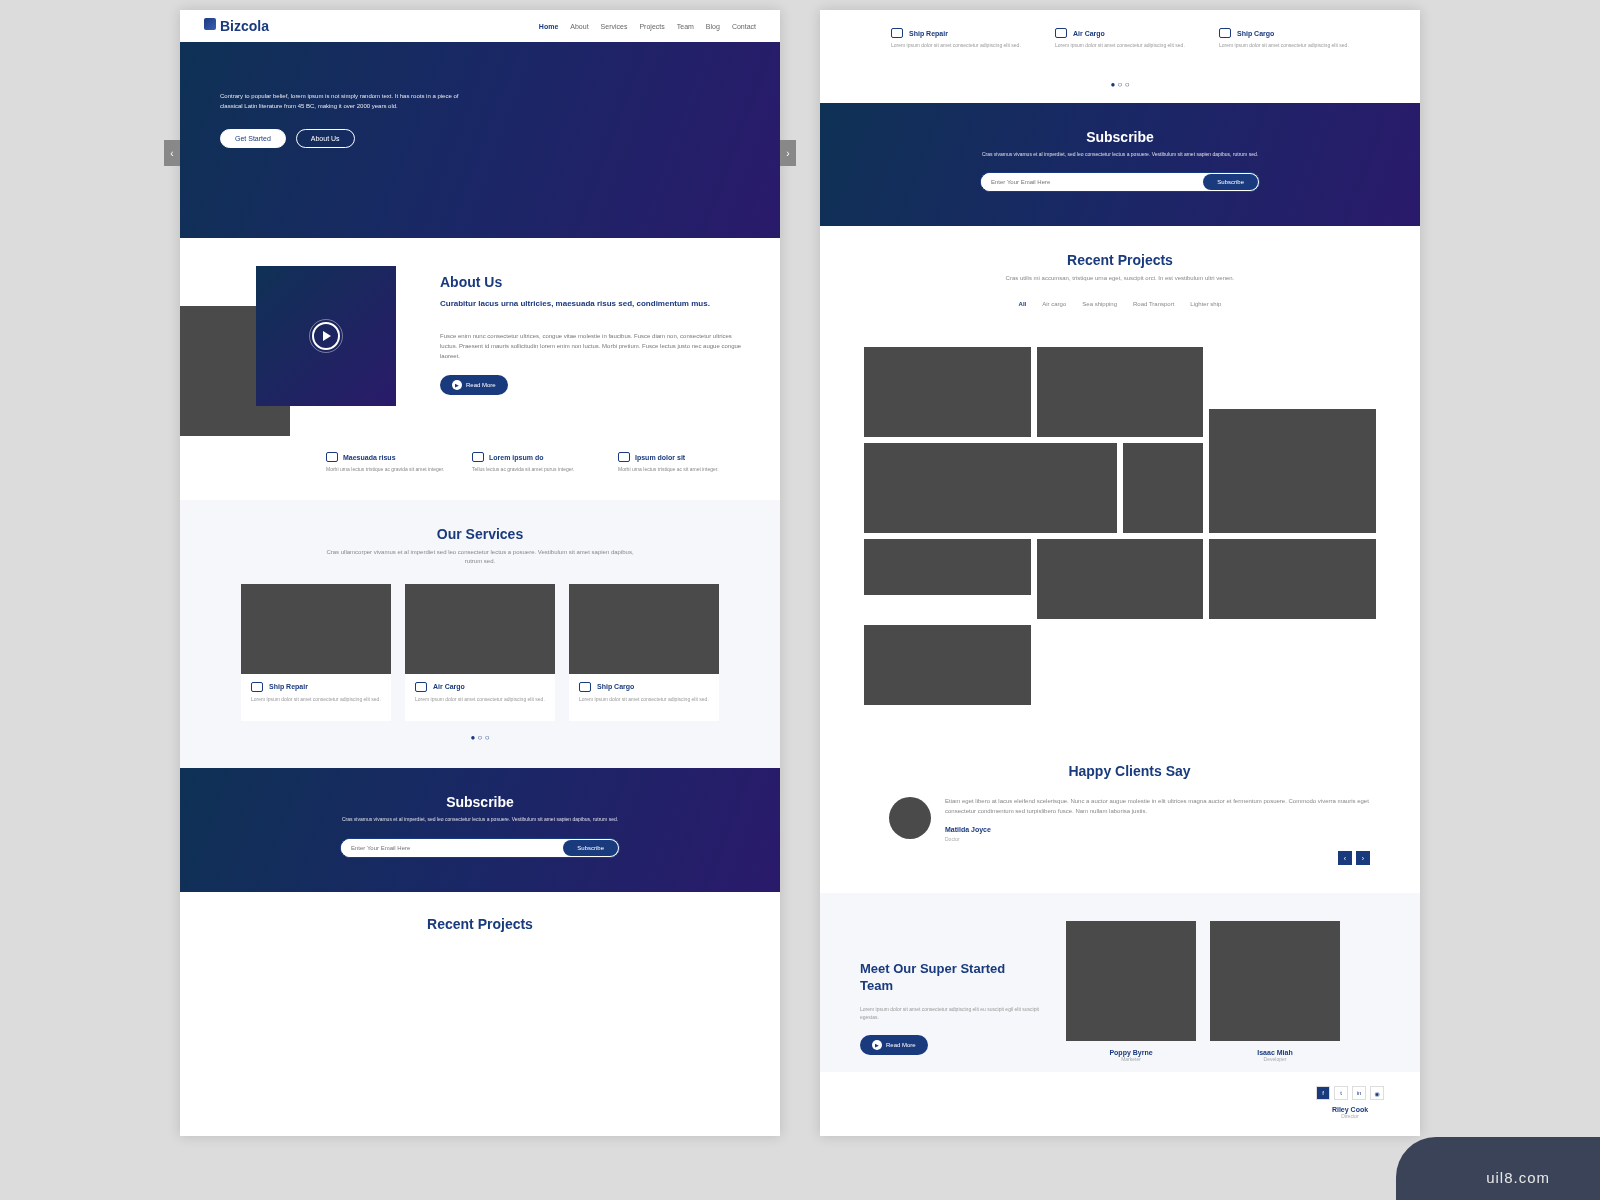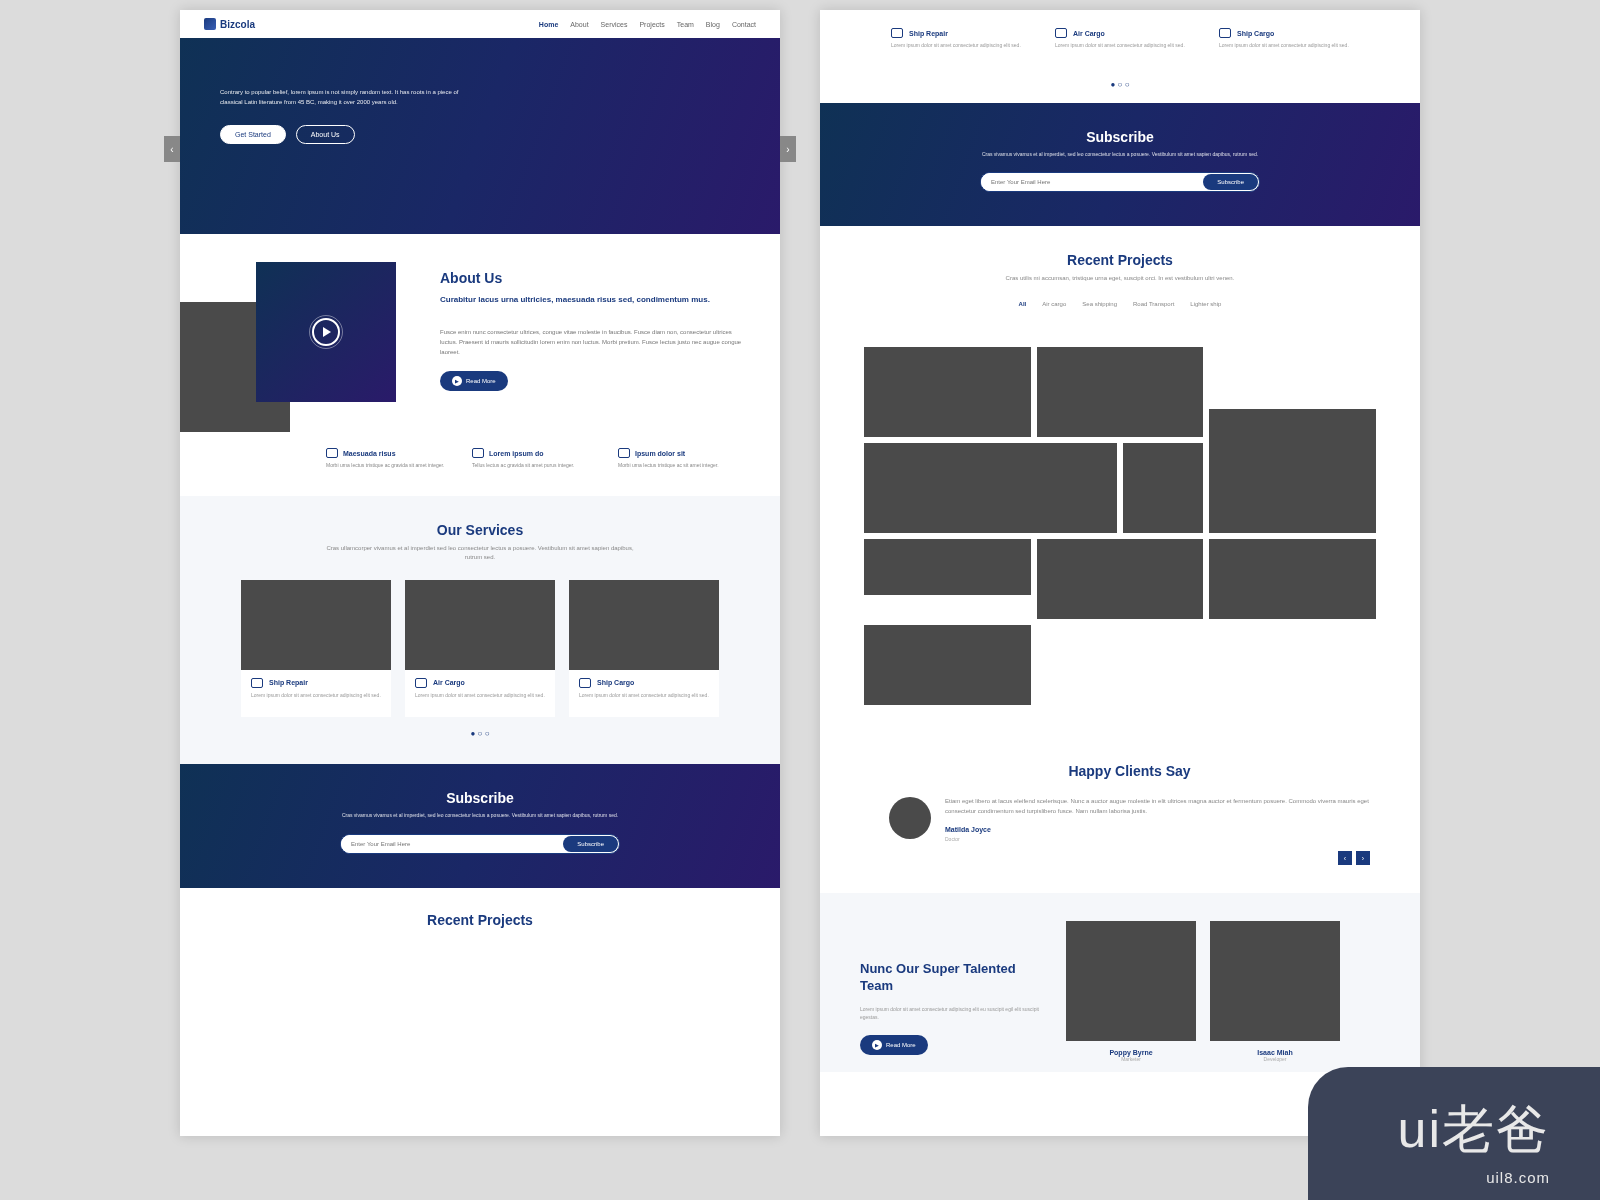--- a/index.html
+++ b/index.html
@@ -1,21 +1,21 @@
 <!DOCTYPE html>
 <html><head>
 <meta charset="utf-8">
 <style>
 * { margin:0; padding:0; box-sizing:border-box; font-family:Arial,sans-serif; }
 body { background:#dcdcdc; width:1600px; height:1200px; overflow:hidden; position:relative; }
 .layout { display:flex; justify-content:center; gap:40px; padding:10px 60px; }
 .page { width:600px; background:#fff; box-shadow:0 0 12px rgba(0,0,0,0.15); }
 
 .topbar { display:flex; justify-content:space-between; align-items:center; padding:8px 24px; font-size:7px; }
-.logo { display:flex; align-items:center; gap:4px; color:#1a3a7e; font-weight:bold; font-size:10px; }
+.logo { display:flex; align-items:flex-start; gap:4px; color:#1a3a7e; font-weight:bold; font-size:14px; }
 .logo-icon { width:12px; height:12px; background:linear-gradient(135deg,#1a3a7e,#3a5fb5); border-radius:2px; display:flex; align-items:center; justify-content:center; }
 .nav { display:flex; gap:12px; color:#666; }
 .nav span.active { color:#1a3a7e; font-weight:bold; }
 .hero { position:relative; background:linear-gradient(110deg,#0f3155 0%,#1a2766 50%,#2a1a6a 100%); color:#fff; padding:50px 40px 90px; }
 .hero h1 { font-size:19px; font-weight:bold; margin-bottom:12px; line-height:1.3; }
 .hero p { font-size:6px; line-height:1.6; margin-bottom:18px; max-width:260px; opacity:.9; }
 .hero-btns { display:flex; gap:10px; }
 .btn-pill { border-radius:14px; font-size:7px; padding:5px 14px; border:1px solid #fff; cursor:pointer; }
 .btn-white { background:#fff; color:#1a3a7e; }
 .btn-outline { background:transparent; color:#fff; }
@@ -297,21 +297,21 @@
         <div class="testi-role">Doctor</div>
       </div>
     </div>
     <div class="testi-nav">
       <span>‹</span>
       <span>›</span>
     </div>
   </div>
   <div class="team-sec">
     <div class="team-left">
-      <h2>Nunc Our Super Talented Team</h2>
+      <h2>Meet Our Super Started Team</h2>
       <p>Lorem ipsum dolor sit amet consectetur adipiscing elit eu suscipit egil elit suscipit egestas.</p>
       <button class="btn-read" style="background:#1a3a7e">Read More</button>
     </div>
     <div class="team-right">
       <div class="member">
             <div class="member-img"></div>
             <div class="member-name">Poppy Byrne</div>
             <div class="member-role">Marketer</div>
           </div>
       <div class="member">
@@ -330,15 +330,14 @@
         <span>◉</span>
       </div>
       <div class="riley-name">Riley Cook</div>
       <div class="riley-role">Director</div>
     </div>
   </div>
 </div>
 </div>
 
 <div class="wm">
-  <div class="wm-t">ui老爸</div>
   <div class="wm-b">uil8.com</div>
 </div>
 
 </body></html>

